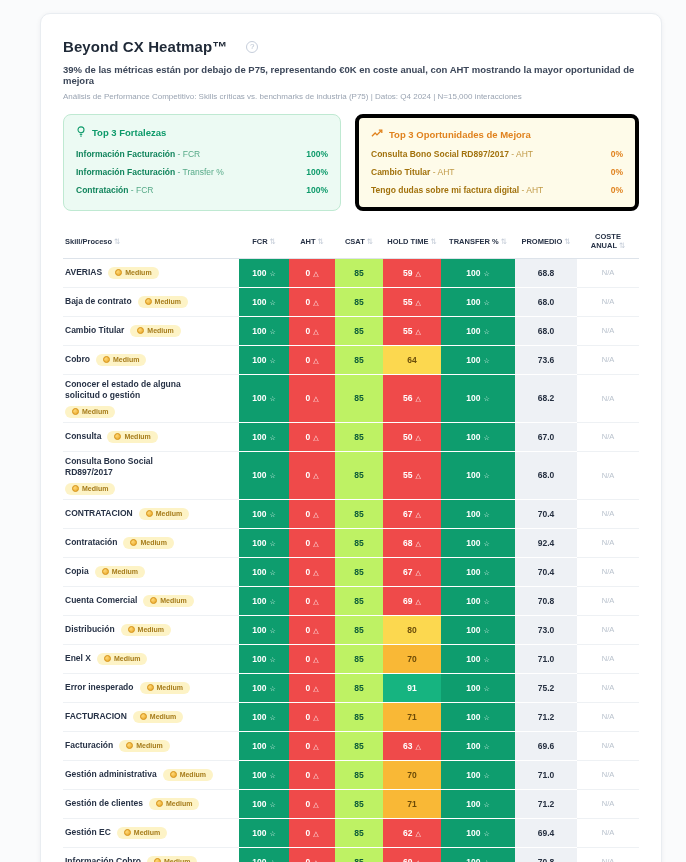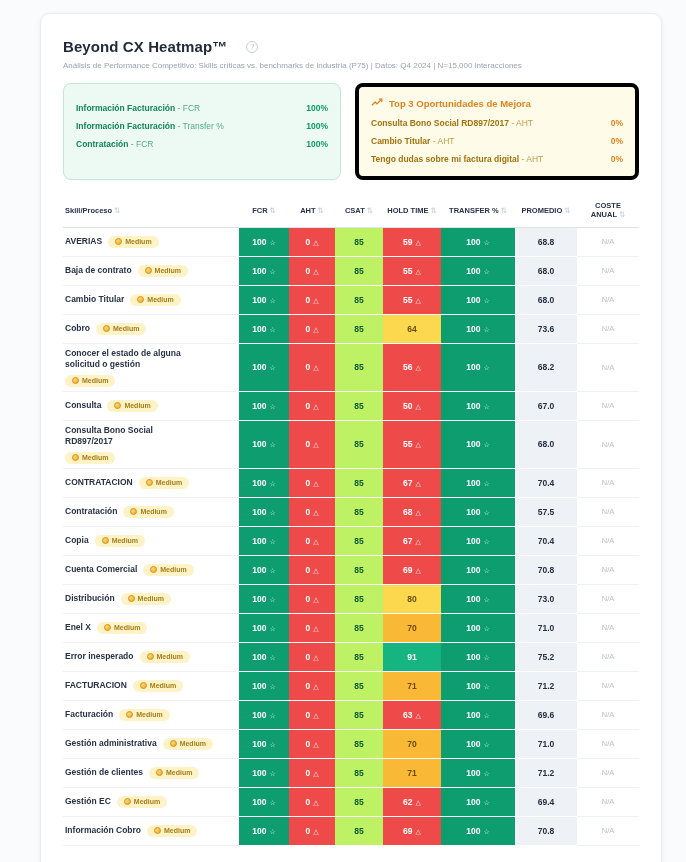--- a/index.html
+++ b/index.html
@@ -64,24 +64,32 @@
 </style>
 </head>
 <body>
 
 <div class="card">
 
   <div class="title-row">
     <span class="title">Beyond CX Heatmap™</span>
     <span class="help">?</span>
   </div>
+  <div class="subtitle">39% de las métricas están por debajo de P75, representando €0K en coste anual, con AHT mostrando la mayor oportunidad de mejora</div>
   <div class="meta">Análisis de Performance Competitivo: Skills críticas vs. benchmarks de industria (P75) | Datos: Q4 2024 | N=15,000 interacciones</div>
 
   <div class="panels">
     <div class="panel green">
+      <div class="panel-title">
+        <span><svg width="10" height="13" viewBox="0 0 12 14">
+              <circle cx="6" cy="5" r="3.6" fill="none" stroke="#0d9a6a" stroke-width="1.3"></circle>
+              <path d="M4.5 10.5 h3 M5 12.5 h2" stroke="#0d9a6a" stroke-width="1.2" fill="none"></path>
+            </svg></span>
+        <span>Top 3 Fortalezas</span>
+      </div>
       <div class="panel-items">
           <div class="p-item">
             <span><span class="p-skill">Información Facturación</span> <span class="p-metric">- FCR</span></span>
             <span class="p-val">100%</span>
           </div>
           <div class="p-item">
             <span><span class="p-skill">Información Facturación</span> <span class="p-metric">- Transfer %</span></span>
             <span class="p-val">100%</span>
           </div>
           <div class="p-item">
@@ -291,21 +299,21 @@
                 <span class="coin"></span>
                 <span>Medium</span>
               </span>
             </div>
           </td>
           <td class="colored c-green"><span>100</span><span class="cell-icon">☆</span></td>
           <td class="colored c-red"><span>0</span><span class="cell-icon">△</span></td>
           <td class="colored c-lgreen"><span>85</span></td>
           <td class="colored c-red"><span>68</span><span class="cell-icon">△</span></td>
           <td class="colored c-green"><span>100</span><span class="cell-icon">☆</span></td>
-          <td class="colored c-gray"><span>57.5</span></td>
+          <td class="colored c-gray"><span>92.4</span></td>
           <td class="na">N/A</td>
         </tr>
         <tr>
           <td class="td-skill">
             <div class="skillwrap">
               <span class="skill-name">Copia</span>
               <span class="badge">
                 <span class="coin"></span>
                 <span>Medium</span>
               </span>

